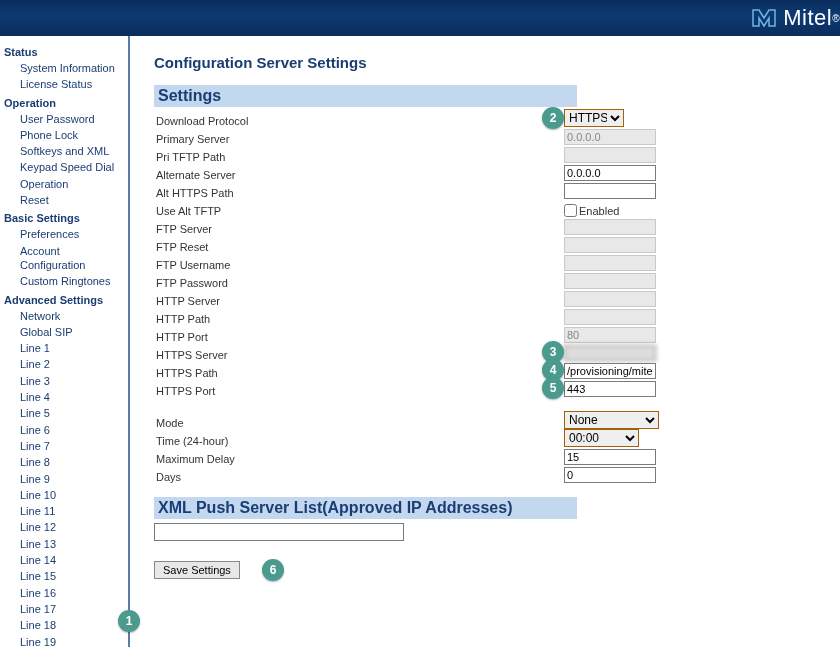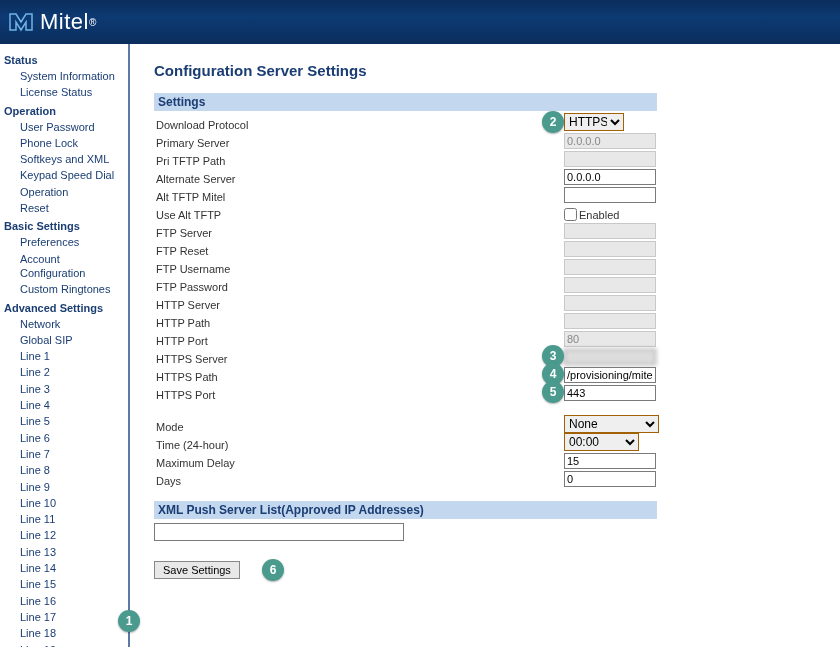--- a/index.html
+++ b/index.html
@@ -4,25 +4,26 @@
 <style>
   * { box-sizing: border-box; }
   body {
     margin: 0;
     font-family: Arial, Helvetica, sans-serif;
     font-size: 11px;
     background: #ffffff;
     color: #333;
   }
   .header {
-    height: 44px;
+    height: 36px;
     background: linear-gradient(to bottom, #0a2d5c 0%, #0d3a73 40%, #0a2d5c 100%);
     display: flex;
     align-items: center;
     padding-left: 8px;
+    justify-content: flex-end;
   }
   .logo {
     display: flex;
     align-items: center;
     color: #fff;
     font-size: 22px;
     font-weight: 300;
     letter-spacing: 0.5px;
   }
   .logo-mark {
@@ -61,23 +62,23 @@
   .page-title {
     color: #1a3d73;
     font-weight: bold;
     font-size: 15px;
     margin-bottom: 14px;
   }
   .section-header {
     background: #c3d7ef;
     color: #1a3d73;
     font-weight: bold;
-    font-size: 12px;
+    font-size: 16px;
     padding: 2px 4px;
-    width: 503px;
+    width: 423px;
     margin-bottom: 2px;
   }
   .form-row {
     display: flex;
     align-items: flex-end;
     height: 18px;
     margin-bottom: 0;
     position: relative;
   }
   .form-label {
@@ -224,21 +225,21 @@
     </div>
     <div class="form-row">
       <div class="form-label">Pri TFTP Path</div>
       <input class="form-input readonly" readonly="" value="" style="">
     </div>
     <div class="form-row">
       <div class="form-label">Alternate Server</div>
       <input class="form-input" value="0.0.0.0" style="">
     </div>
     <div class="form-row">
-      <div class="form-label">Alt TFTP Mitel</div>
+      <div class="form-label">Alt HTTPS Path</div>
       <input class="form-input" value="" style="">
     </div>
     <div class="form-row">
       <div class="form-label">Use Alt TFTP</div>
       <input type="checkbox" class="form-checkbox" style="">
       <span class="checkbox-label">Enabled</span>
     </div>
     <div class="form-row">
       <div class="form-label">FTP Server</div>
       <input class="form-input readonly" readonly="" style="">

